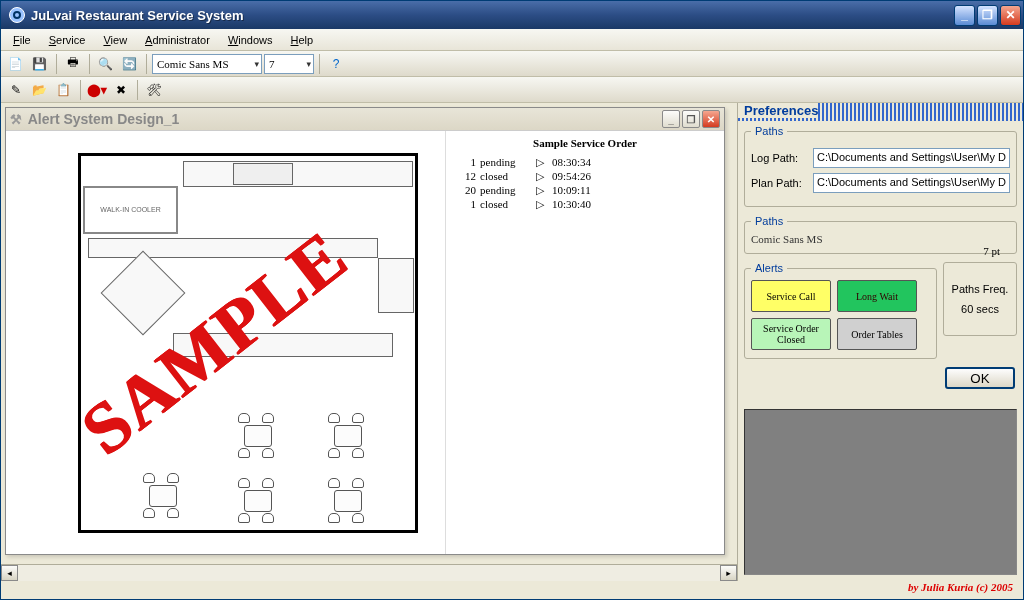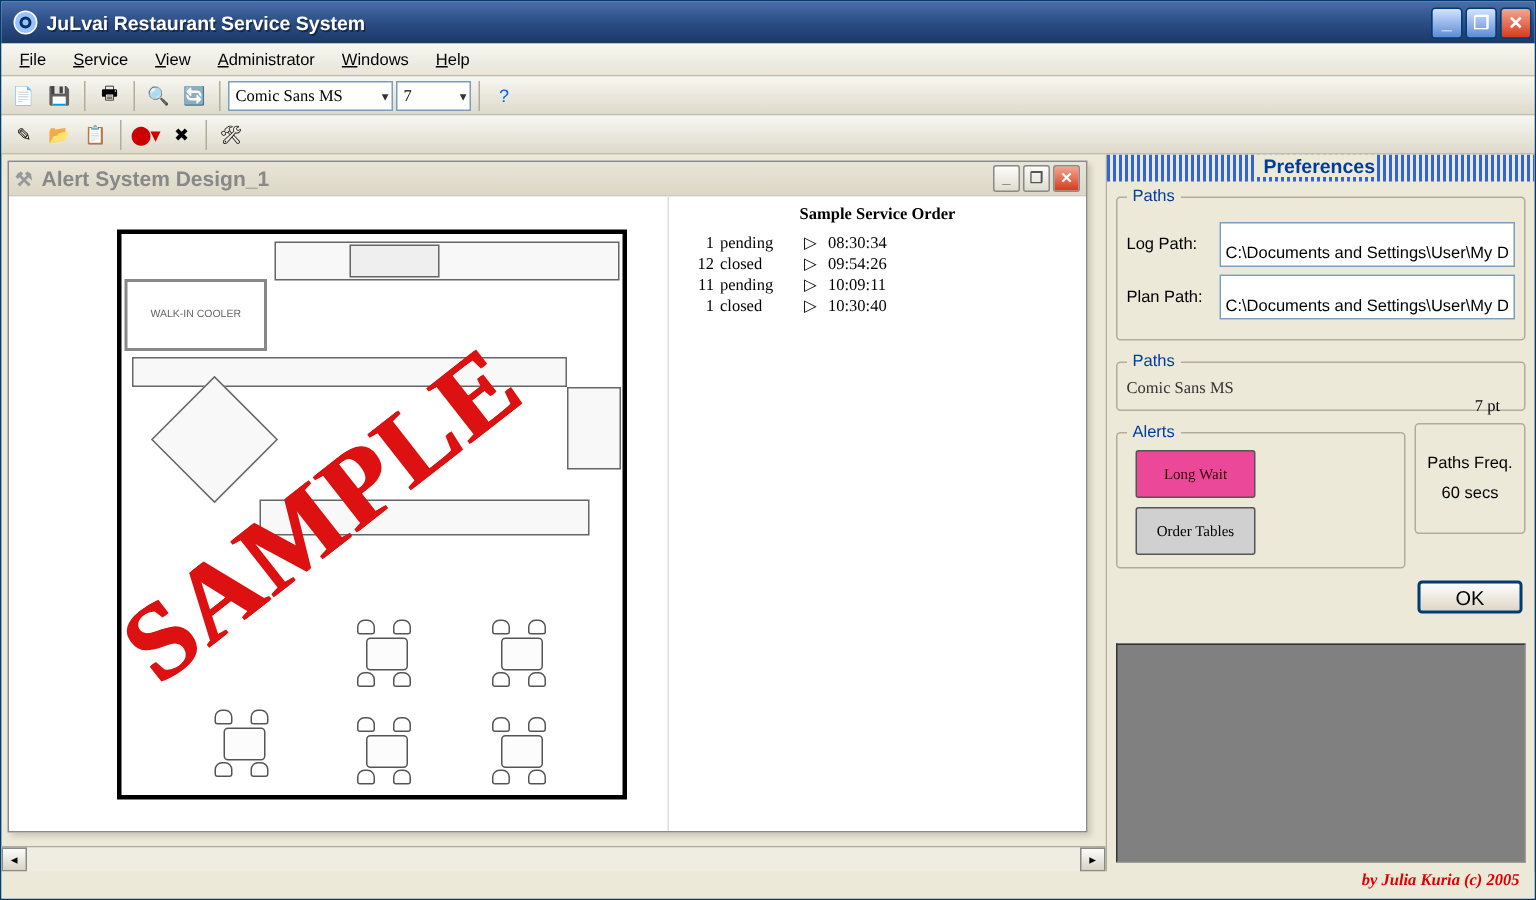--- a/index.html
+++ b/index.html
@@ -44,34 +44,34 @@
 .order-title { font-weight:bold; text-align:center; margin-bottom:6px; }
 .order-row { display:flex; gap:4px; line-height:14px; }
 .order-row .c1 { width:20px; text-align:right; }
 .order-row .c2 { width:52px; }
 .order-row .c3 { width:12px; }
 .order-row .c4 { }
 .scroll-h { height:17px; background:#e8e5d8; border-top:1px solid #b0ad9a; display:flex; }
 .sb-btn { width:17px; height:16px; border:1px solid #8a8a8a; background: linear-gradient(#fcfcfa,#d8d4c4); font-size:9px; display:flex; align-items:center; justify-content:center; cursor:pointer; }
 .sb-track { flex:1; background:#efede2; }
 .right-panel { width:286px; background:#ece9d8; border-left:1px solid #b0ad9a; display:flex; flex-direction:column; padding:0; }
-.pref-title { height:18px; background:repeating-linear-gradient(90deg,#36c,#36c 2px,transparent 2px,transparent 4px); text-align:center; padding-right:8px; }
+.pref-title { height:18px; background:repeating-linear-gradient(90deg,#36c,#36c 2px,transparent 2px,transparent 4px); text-align:left; padding-right:8px; }
 .pref-title span { background:#ece9d8; color:#003c9c; font-weight:bold; font-size:13px; padding-left:6px; }
 fieldset { border:1px solid #b0ad9a; margin:4px 6px; padding:6px 6px 8px; border-radius:3px; }
 legend { color:#003c9c; padding:0 4px; font-size:11px; }
 .field-row { display:flex; align-items:center; gap:6px; margin:5px 0; }
 .field-row label { width:56px; }
-.text-input { flex:1; height:20px; border:1px solid #7b9ebd; background:#fff; padding:14px 3px; font-size:11px; overflow:hidden; white-space:nowrap; }
+.text-input { flex:1; height:20px; border:1px solid #7b9ebd; background:#fff; padding:2px 3px; font-size:11px; overflow:hidden; white-space:nowrap; }
 .font-display { font-family:'Comic Sans MS', cursive; font-size:11px; color:#333; }
 .font-size { position:absolute; right:16px; font-family: 'Comic Sans MS', cursive; }
 .alerts-row { display:flex; gap:6px; }
 .alerts-col { display:flex; flex-direction:column; gap:6px; }
 .alert-btn { width:80px; height:32px; border:1px solid #555; font-size:10px; font-family:Tahoma; display:flex; align-items:center; justify-content:center; text-align:center; cursor:pointer; border-radius:2px; padding:0 4px; }
 .alert-yellow { background:#ffff66; }
-.alert-red { background:#ec4899; color:#300; }
+.alert-red { background:#22c55e; color:#300; }
 .alert-green { background:#b8f5b8; }
 .alert-gray { background:#d0d0d0; }
 .freq-box { border:1px solid #b0ad9a; border-radius:3px; width:74px; height:74px; display:flex; flex-direction:column; align-items:center; justify-content:center; gap:8px; padding:4px; margin:4px 6px 0 0; }
 .ok-btn { width:70px; height:22px; border:2px solid #003c74; border-radius:3px; background:linear-gradient(#fdfdfd,#dcd7c6); margin:4px 8px 20px auto; cursor:pointer; display:block; }
 .gray-panel { flex:1; margin:0 6px 6px; background:#808080; border:1px inset #888; }
 .footer { height:18px; background:#ece9d8; text-align:right; padding-right:10px; font-family:'Comic Sans MS', cursive; font-style:italic; color:#d00; font-weight:bold; }
 </style>
 </head>
 <body>
 
@@ -194,21 +194,21 @@
                   <span class="c3">▷</span>
                   <span class="c4">08:30:34</span>
                 </div>
                 <div class="order-row">
                   <span class="c1">12</span>
                   <span class="c2">closed</span>
                   <span class="c3">▷</span>
                   <span class="c4">09:54:26</span>
                 </div>
                 <div class="order-row">
-                  <span class="c1">11</span>
+                  <span class="c1">20</span>
                   <span class="c2">pending</span>
                   <span class="c3">▷</span>
                   <span class="c4">10:09:11</span>
                 </div>
                 <div class="order-row">
                   <span class="c1">1</span>
                   <span class="c2">closed</span>
                   <span class="c3">▷</span>
                   <span class="c4">10:30:40</span>
                 </div>
@@ -243,20 +243,22 @@
         <legend>Paths</legend>
         <div class="font-display">Comic Sans MS</div>
         <div class="font-size">7 pt</div>
       </fieldset>
 
       <div style="display:flex; align-items:flex-start;">
         <fieldset style="flex:1">
           <legend>Alerts</legend>
           <div class="alerts-row">
             <div class="alerts-col">
+              <div class="alert-btn alert-yellow">Service Call</div>
+              <div class="alert-btn alert-green">Service Order Closed</div>
             </div>
             <div class="alerts-col">
               <div class="alert-btn alert-red">Long Wait</div>
               <div class="alert-btn alert-gray">Order Tables</div>
             </div>
           </div>
         </fieldset>
         <div class="freq-box">
           <div>Paths Freq.</div>
           <div>60 secs</div>

